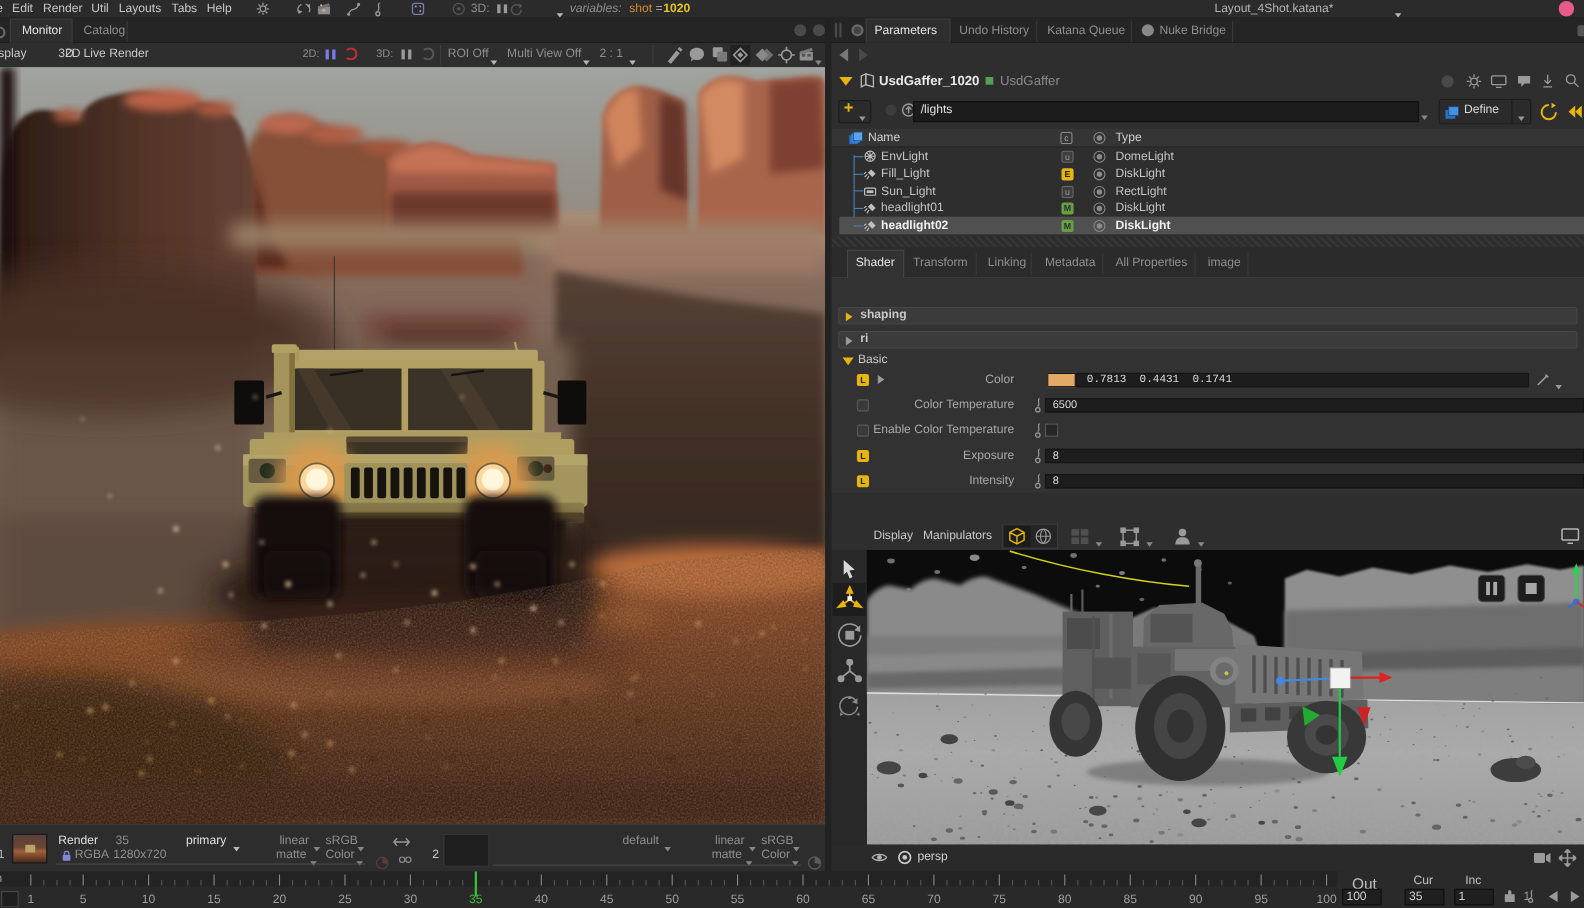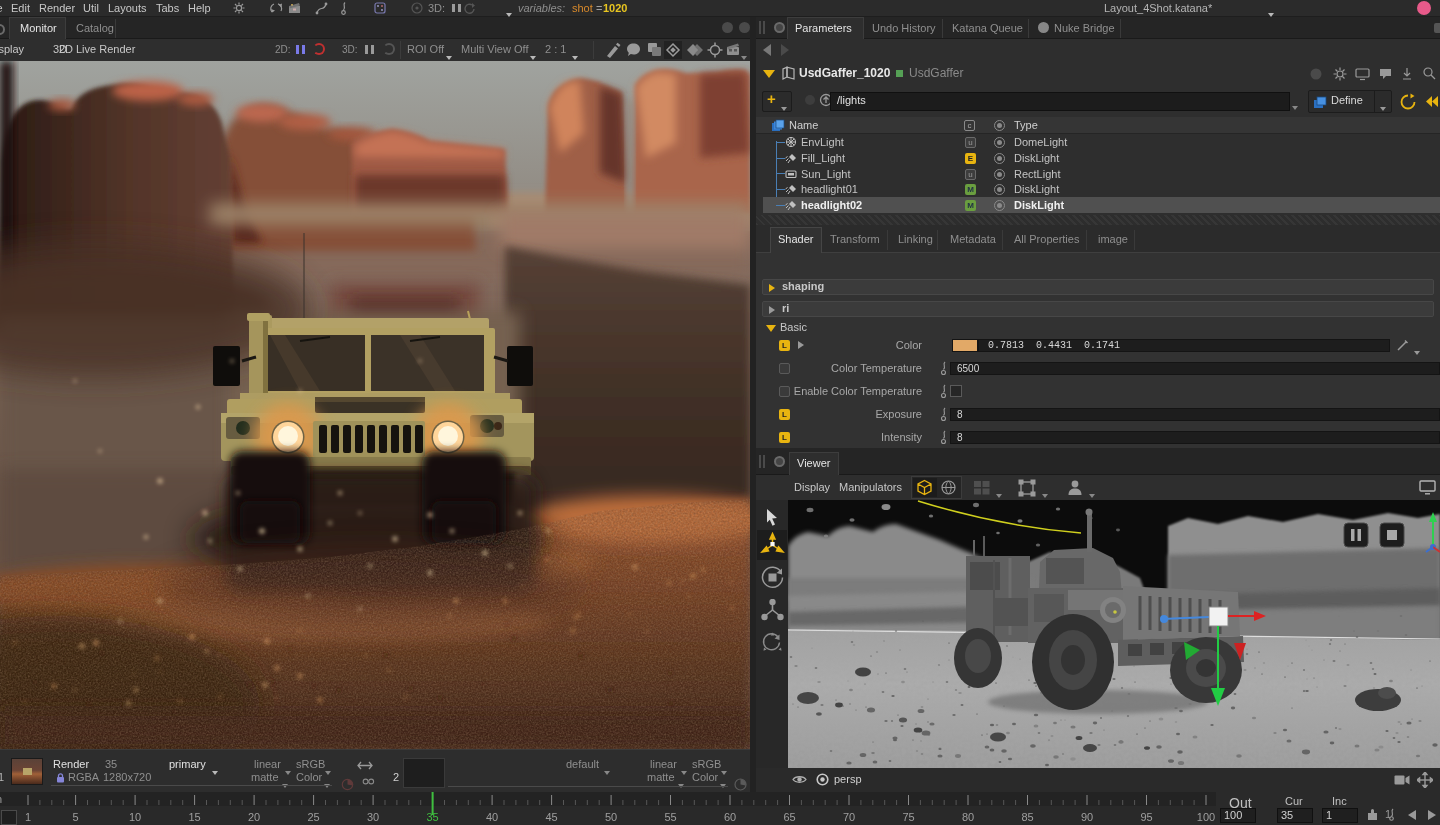--- a/index.html
+++ b/index.html
@@ -708,27 +708,20 @@
     <span class="abs" style="left:23px;top:179px;width:11px;height:11px;background:#e8b410;border-radius:2px;color:#222;font-size:8px;font-weight:bold;text-align:center;line-height:11px;">L</span>
     <span class="abs" style="left:66px;top:178px;width:100px;font-size:11px;color:#a8a8a8;text-align:right;">Intensity</span>
     <svg class="abs" style="left:184px;top:177px;" width="8" height="15" viewBox="0 0 8 15">
           <path d="M5,1 C2,3.5 6.5,5.5 3.5,8.5" stroke="#9a9a9a" stroke-width="1.1" fill="none"></path>
           <circle cx="3.5" cy="11.5" r="2" fill="none" stroke="#9a9a9a" stroke-width="1.1"></circle>
         </svg>
     <span class="abs" style="left:194px;top:178px;width:490px;height:13px;background:#1d1d1d;border:1px solid #141414;"></span>
     <span class="abs" style="left:201px;top:179px;font-size:10px;color:#d8d8d8;">8</span>
   </div>
 
-  <div class="abs" id="viewer-tabs" style="left:0;top:431px;width:684px;height:27px;background:#252525;border-bottom:1px solid #1a1a1a;">
-    <span class="abs" style="left:3px;top:7px;width:2px;height:13px;background:#4a4a4a;"></span>
-    <span class="abs" style="left:7px;top:7px;width:2px;height:13px;background:#4a4a4a;"></span>
-    <span class="abs" style="left:18px;top:8px;width:11px;height:11px;border:2px solid #6a6a6a;border-radius:50%;background:#444;"></span>
-    <span class="abs" style="left:33px;top:4px;width:50px;height:23px;background:#2e2e2e;border:1px solid #3d3d3d;border-bottom:none;"></span>
-    <span class="abs t11" style="left:41px;top:9px;color:#e4e4e4;">Viewer</span>
-  </div>
 
   <div class="abs" id="viewer-menu" style="left:0;top:458px;width:684px;height:25px;background:#2e2e2e;">
     <span class="abs t11" style="left:5px;top:6px;margin-top:36px;">View</span>
     <span class="abs t11" style="left:38px;top:6px;">Display</span>
     <span class="abs t11" style="left:83px;top:6px;">Manipulators</span>
     <span class="abs" style="left:155px;top:1px;width:51px;height:23px;background:#252525;border:1px solid #3c3c3c;"></span>
     <span class="abs" style="left:157px;top:3px;width:24px;height:19px;background:#1c1c1c;"></span>
     <svg class="abs" style="left:160px;top:4px;" width="17" height="17" viewBox="0 0 17 17">
           <path d="M8.5,1.5 L15,5 L15,12 L8.5,15.5 L2,12 L2,5 Z M2,5 L8.5,8.5 L15,5 M8.5,8.5 L8.5,15.5" fill="none" stroke="#e8b410" stroke-width="1.3"></path>
         </svg>

